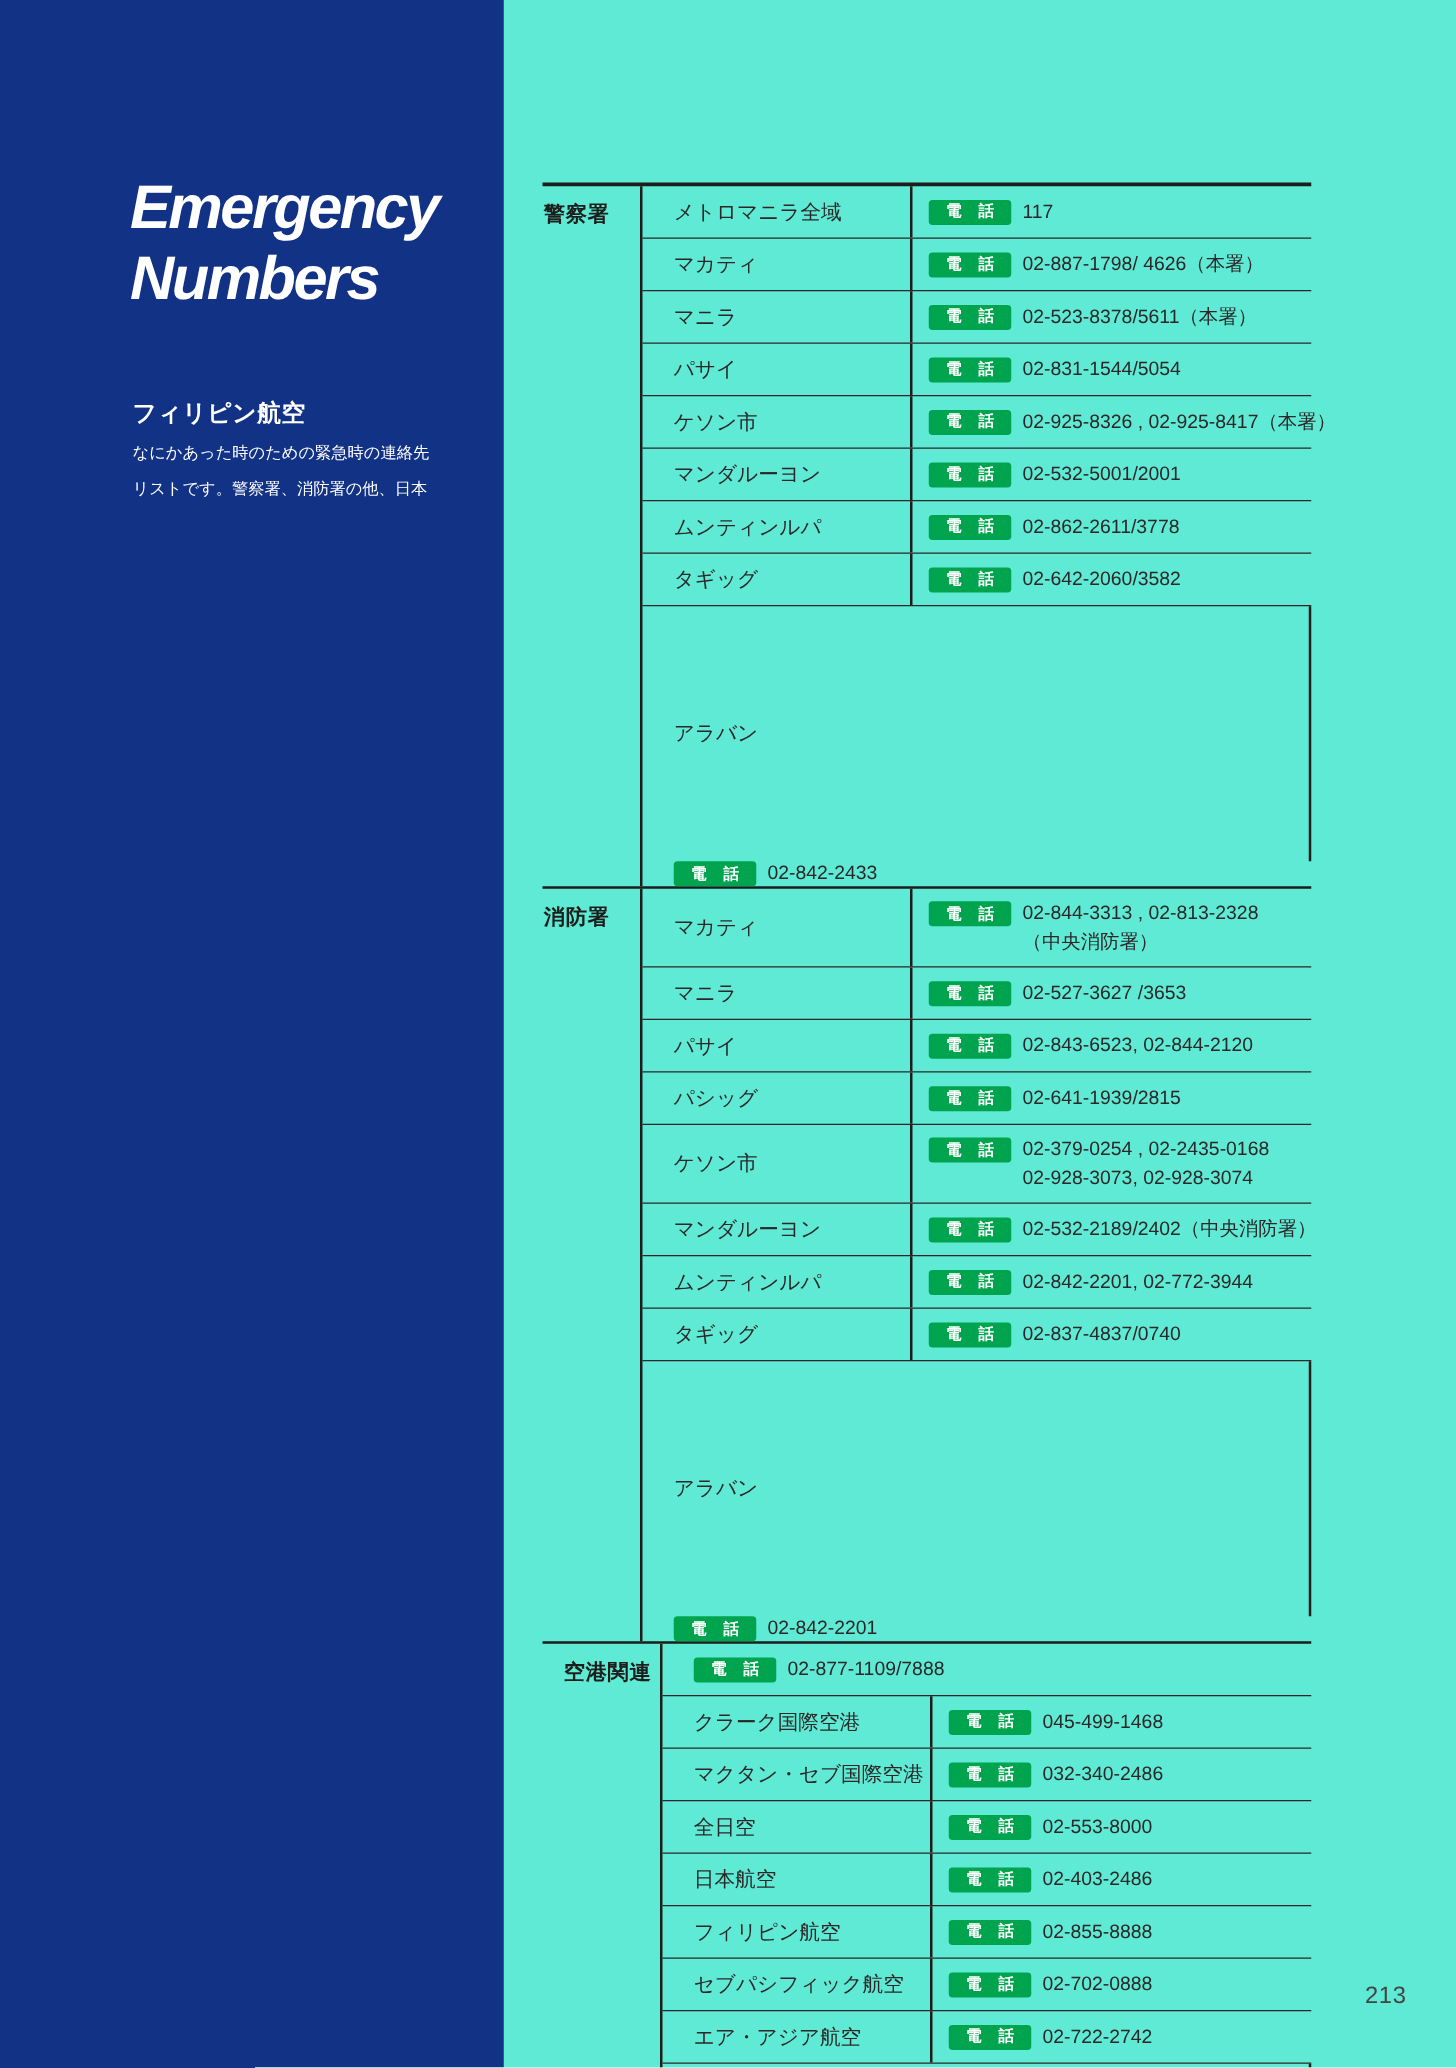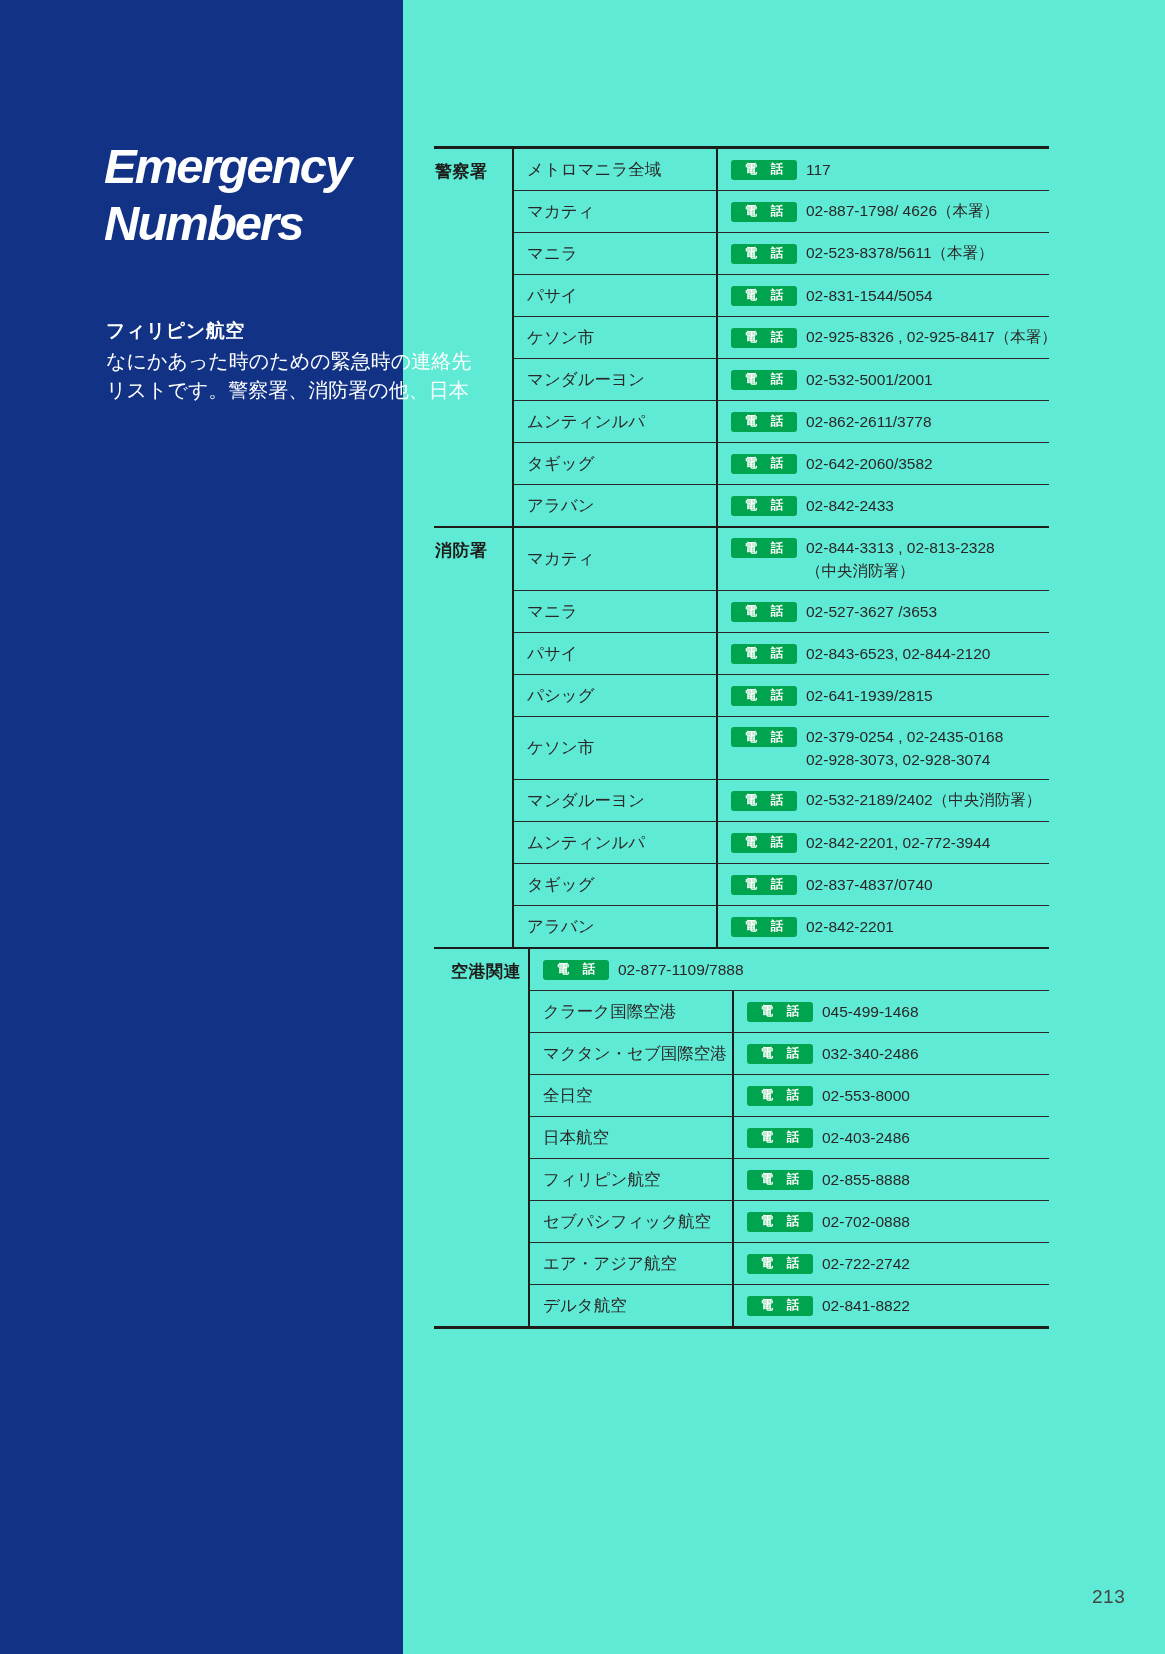--- a/index.html
+++ b/index.html
@@ -12,36 +12,36 @@
     position:absolute; left:104px; top:138px; color:#ffffff;
     font-weight:bold; font-style:italic; font-size:49px; line-height:57px;
     letter-spacing:-2px; font-family:"Liberation Sans",sans-serif;
   }
   .sb-heading {
     position:absolute; left:106px; top:318px; color:#ffffff;
     font-size:19px; font-weight:bold; letter-spacing:0.5px;
   }
   .sb-desc {
     position:absolute; left:106px; top:347px; color:#ffffff;
-    font-size:20px; line-height:29px; white-space:nowrap;
+    font-size:13px; line-height:29px; white-space:nowrap;
   }
   .emtable {
     position:absolute; left:434px; top:146px; width:615px;
     border-top:3px solid #1d1d1b; border-bottom:3px solid #1d1d1b;
   }
   .section { display:flex; border-bottom:2px solid #1d1d1b; }
   .section:last-child { border-bottom:none;margin-left:16px; }
   .cat {
     flex:0 0 80px; box-sizing:border-box; border-right:2px solid #1d1d1b;
     font-size:17px; font-weight:bold; color:#1d1d1b; padding:11px 0 0 1px;
     letter-spacing:0.5px;
   }
   .rows { flex:1 1 auto; min-width:0; }
-  .row { display:flex; align-items:stretch; min-height:41px; border-bottom:1px solid #2b2728; }
-  .rows .row:last-child { border-bottom:none; }
+  .row { display:flex; align-items:stretch; min-height:41px; border-bottom:1px solid #2b2728;padding-left:12px; }
+  .rows .row:last-child { border-bottom:none;flex-direction:column; }
   .row.double { min-height:62px; }
   .place {
     flex:0 0 204px; box-sizing:border-box; border-right:2px solid #1d1d1b;
     padding-left:13px; display:flex; align-items:center;
     font-size:16.5px; color:#2b2728;
   }
   .phone {
     flex:1 1 auto; display:flex; align-items:center; padding-left:13px;
     white-space:nowrap; overflow:visible; font-size:15.5px; color:#2b2728;
   }

